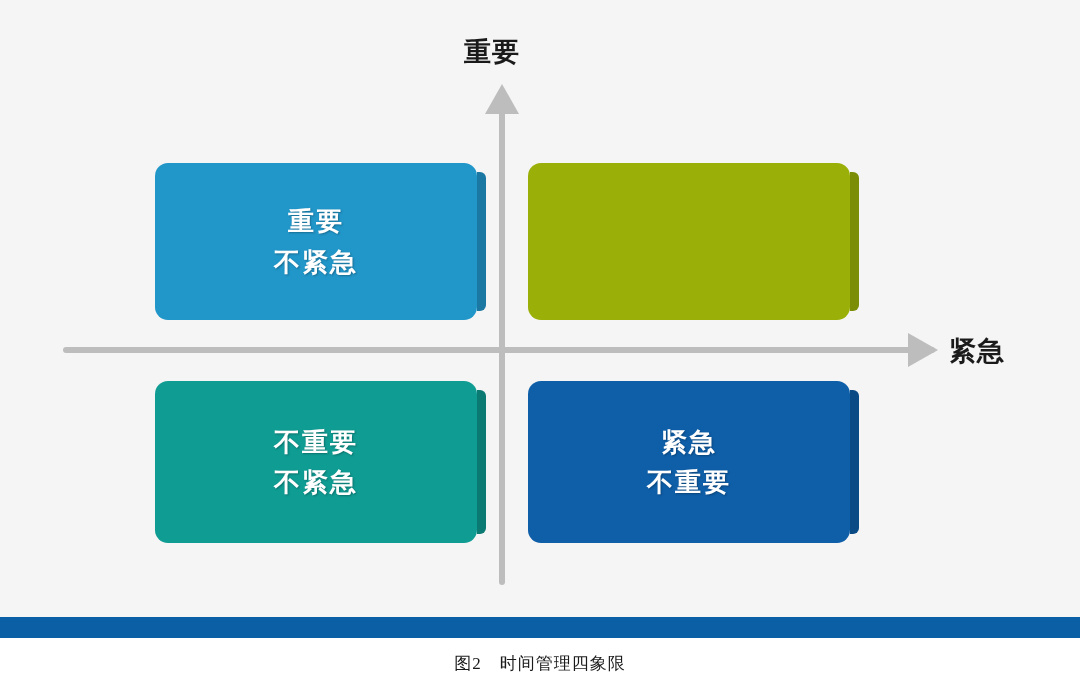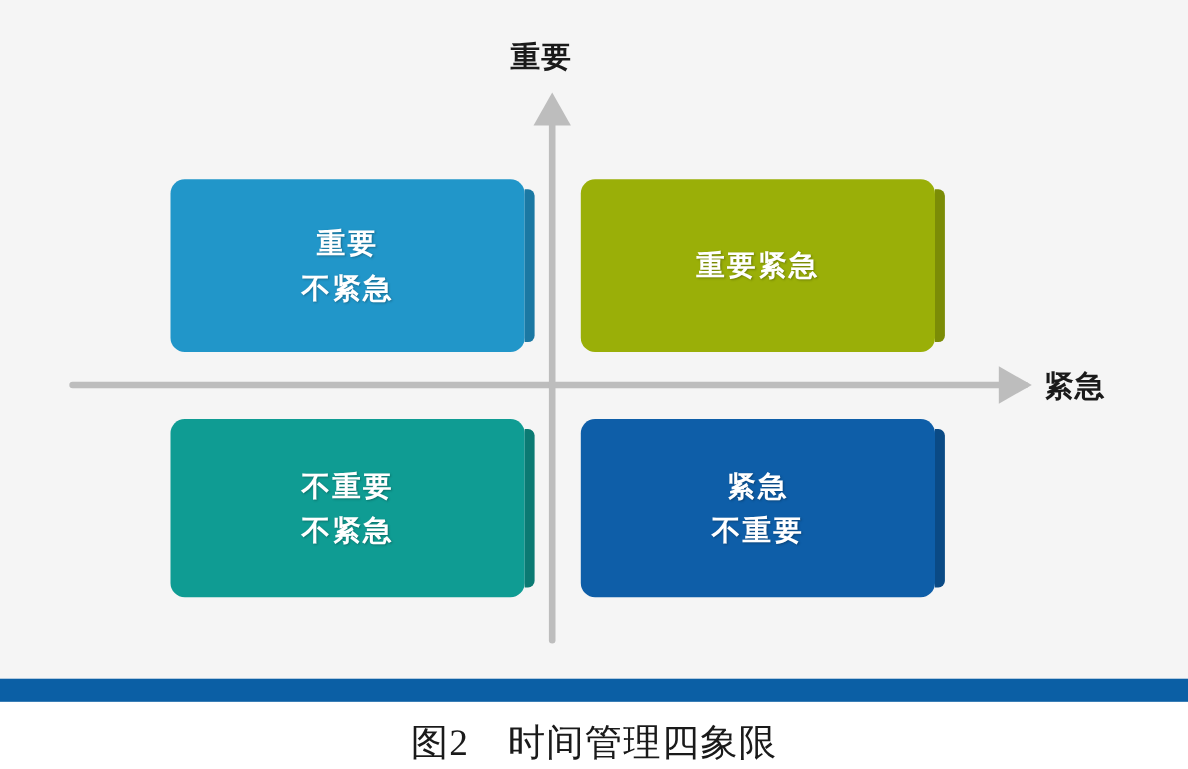--- a/index.html
+++ b/index.html
@@ -134,21 +134,21 @@
     background: #0b5fa5;
   }
 
   
   .caption {
     position: absolute;
     left: 0;
     top: 652px;
     width: 1080px;
     text-align: center;
-    font-size: 34px;
+    font-size: 17px;
     color: #1a1a1a;
     font-family: "Liberation Serif", "DejaVu Serif", serif;
     letter-spacing: 1px;
     white-space: pre;
   }
 </style>
 </head>
 <body>
 
 <div id="page">
@@ -164,21 +164,20 @@
     <div class="axis-label axis-label-right">紧急</div>
 
     <div class="quad quad-tl">
       <span class="side"></span>
       <div class="qline">重要</div>
       <div class="qline">不紧急</div>
     </div>
 
     <div class="quad quad-tr">
       <span class="side"></span>
-      <div class="qline">重要紧急</div>
     </div>
 
     <div class="quad quad-bl">
       <span class="side"></span>
       <div class="qline">不重要</div>
       <div class="qline">不紧急</div>
     </div>
 
     <div class="quad quad-br">
       <span class="side"></span>

